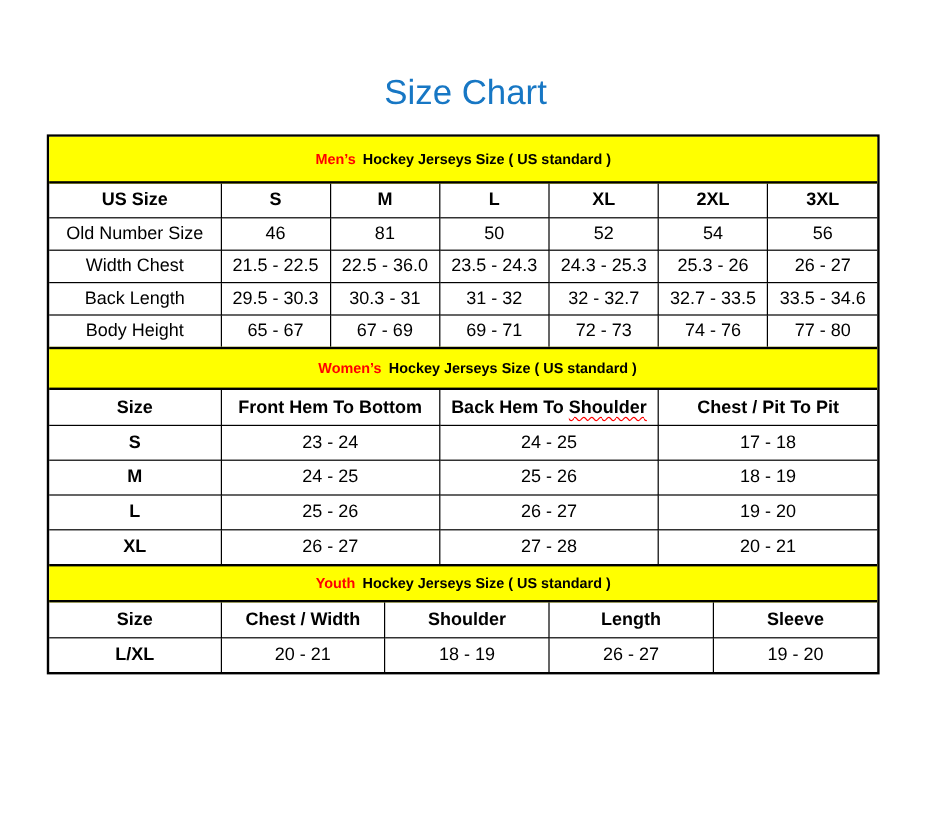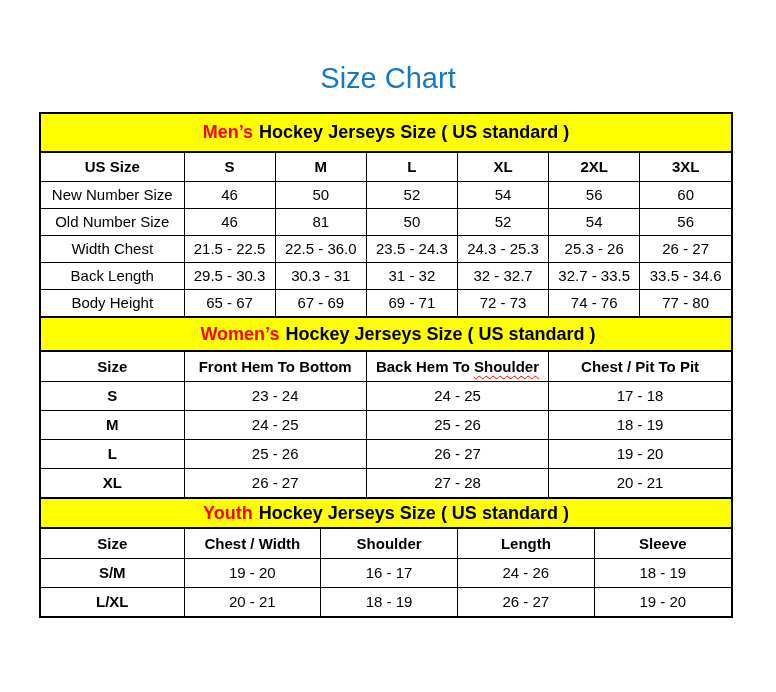--- a/index.html
+++ b/index.html
@@ -25,21 +25,21 @@
     border: 2px solid #000000;
     background: #ffffff;
   }
   .band {
     background: #FFFF00;
     display: flex;
     align-items: center;
     justify-content: center;
     gap: 6px;
     font-weight: bold;
-    font-size: 18px;
+    font-size: 12px;
     border-top: 2px solid #000000;
     border-bottom: 2px solid #000000;
     text-align: center;
   }
   .band.first { border-top: none; }
   .band .hl { color: #FF0000; }
   .band-mens   { height: 37px; }
   .band-womens { height: 32px; padding-left: 24px; }
   .band-youth  { height: 28px; }
 
@@ -108,29 +108,20 @@
       <tr class="hdr">
         <th>US Size</th>
         <th>S</th>
         <th>M</th>
         <th>L</th>
         <th>XL</th>
         <th>2XL</th>
         <th>3XL</th>
       </tr>
       <tr>
-        <td>New Number Size</td>
-        <td>46</td>
-        <td>50</td>
-        <td>52</td>
-        <td>54</td>
-        <td>56</td>
-        <td>60</td>
-      </tr>
-      <tr>
         <td>Old Number Size</td>
         <td>46</td>
         <td>81</td>
         <td>50</td>
         <td>52</td>
         <td>54</td>
         <td>56</td>
       </tr>
       <tr>
         <td>Width Chest</td>
@@ -223,27 +214,20 @@
       </colgroup>
     <tbody>
       <tr>
         <th>Size</th>
         <th>Chest / Width</th>
         <th>Shoulder</th>
         <th>Length</th>
         <th>Sleeve</th>
       </tr>
       <tr>
-        <td class="row-label-bold">S/M</td>
-        <td>19 - 20</td>
-        <td>16 - 17</td>
-        <td>24 - 26</td>
-        <td>18 - 19</td>
-      </tr>
-      <tr>
         <td class="row-label-bold">L/XL</td>
         <td>20 - 21</td>
         <td>18 - 19</td>
         <td>26 - 27</td>
         <td>19 - 20</td>
       </tr>
     </tbody>
   </table>
 
 </div>

